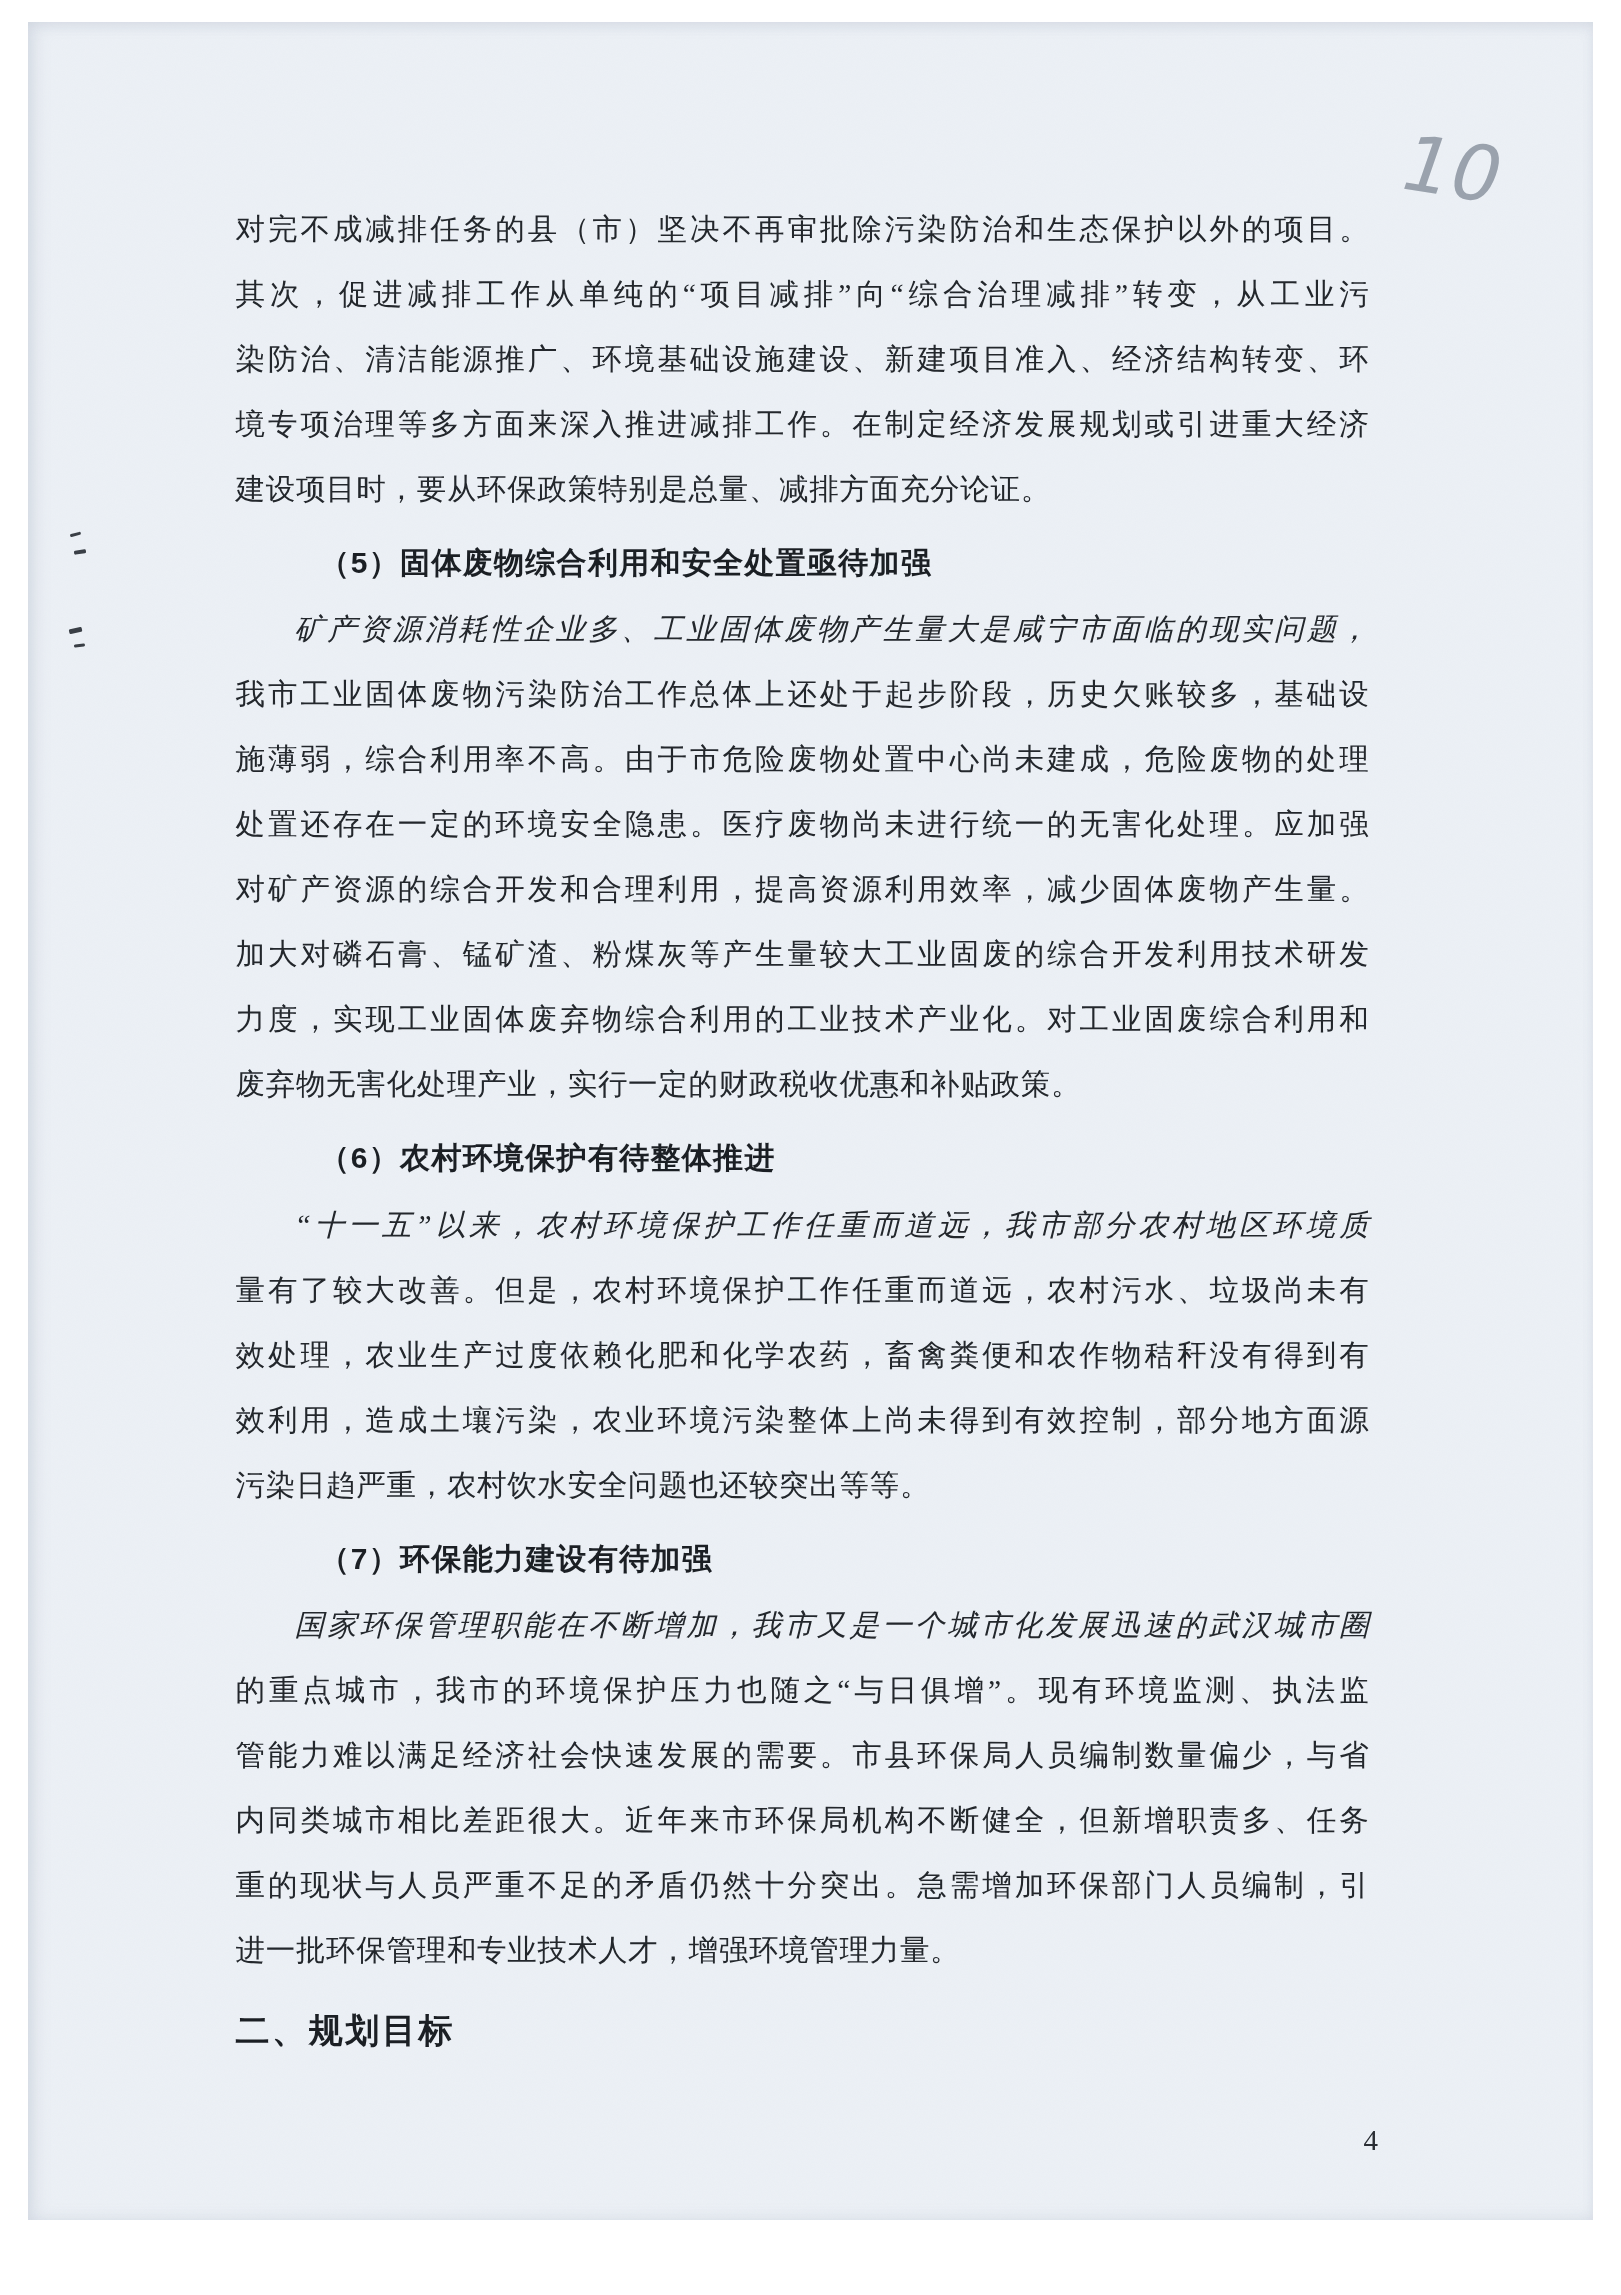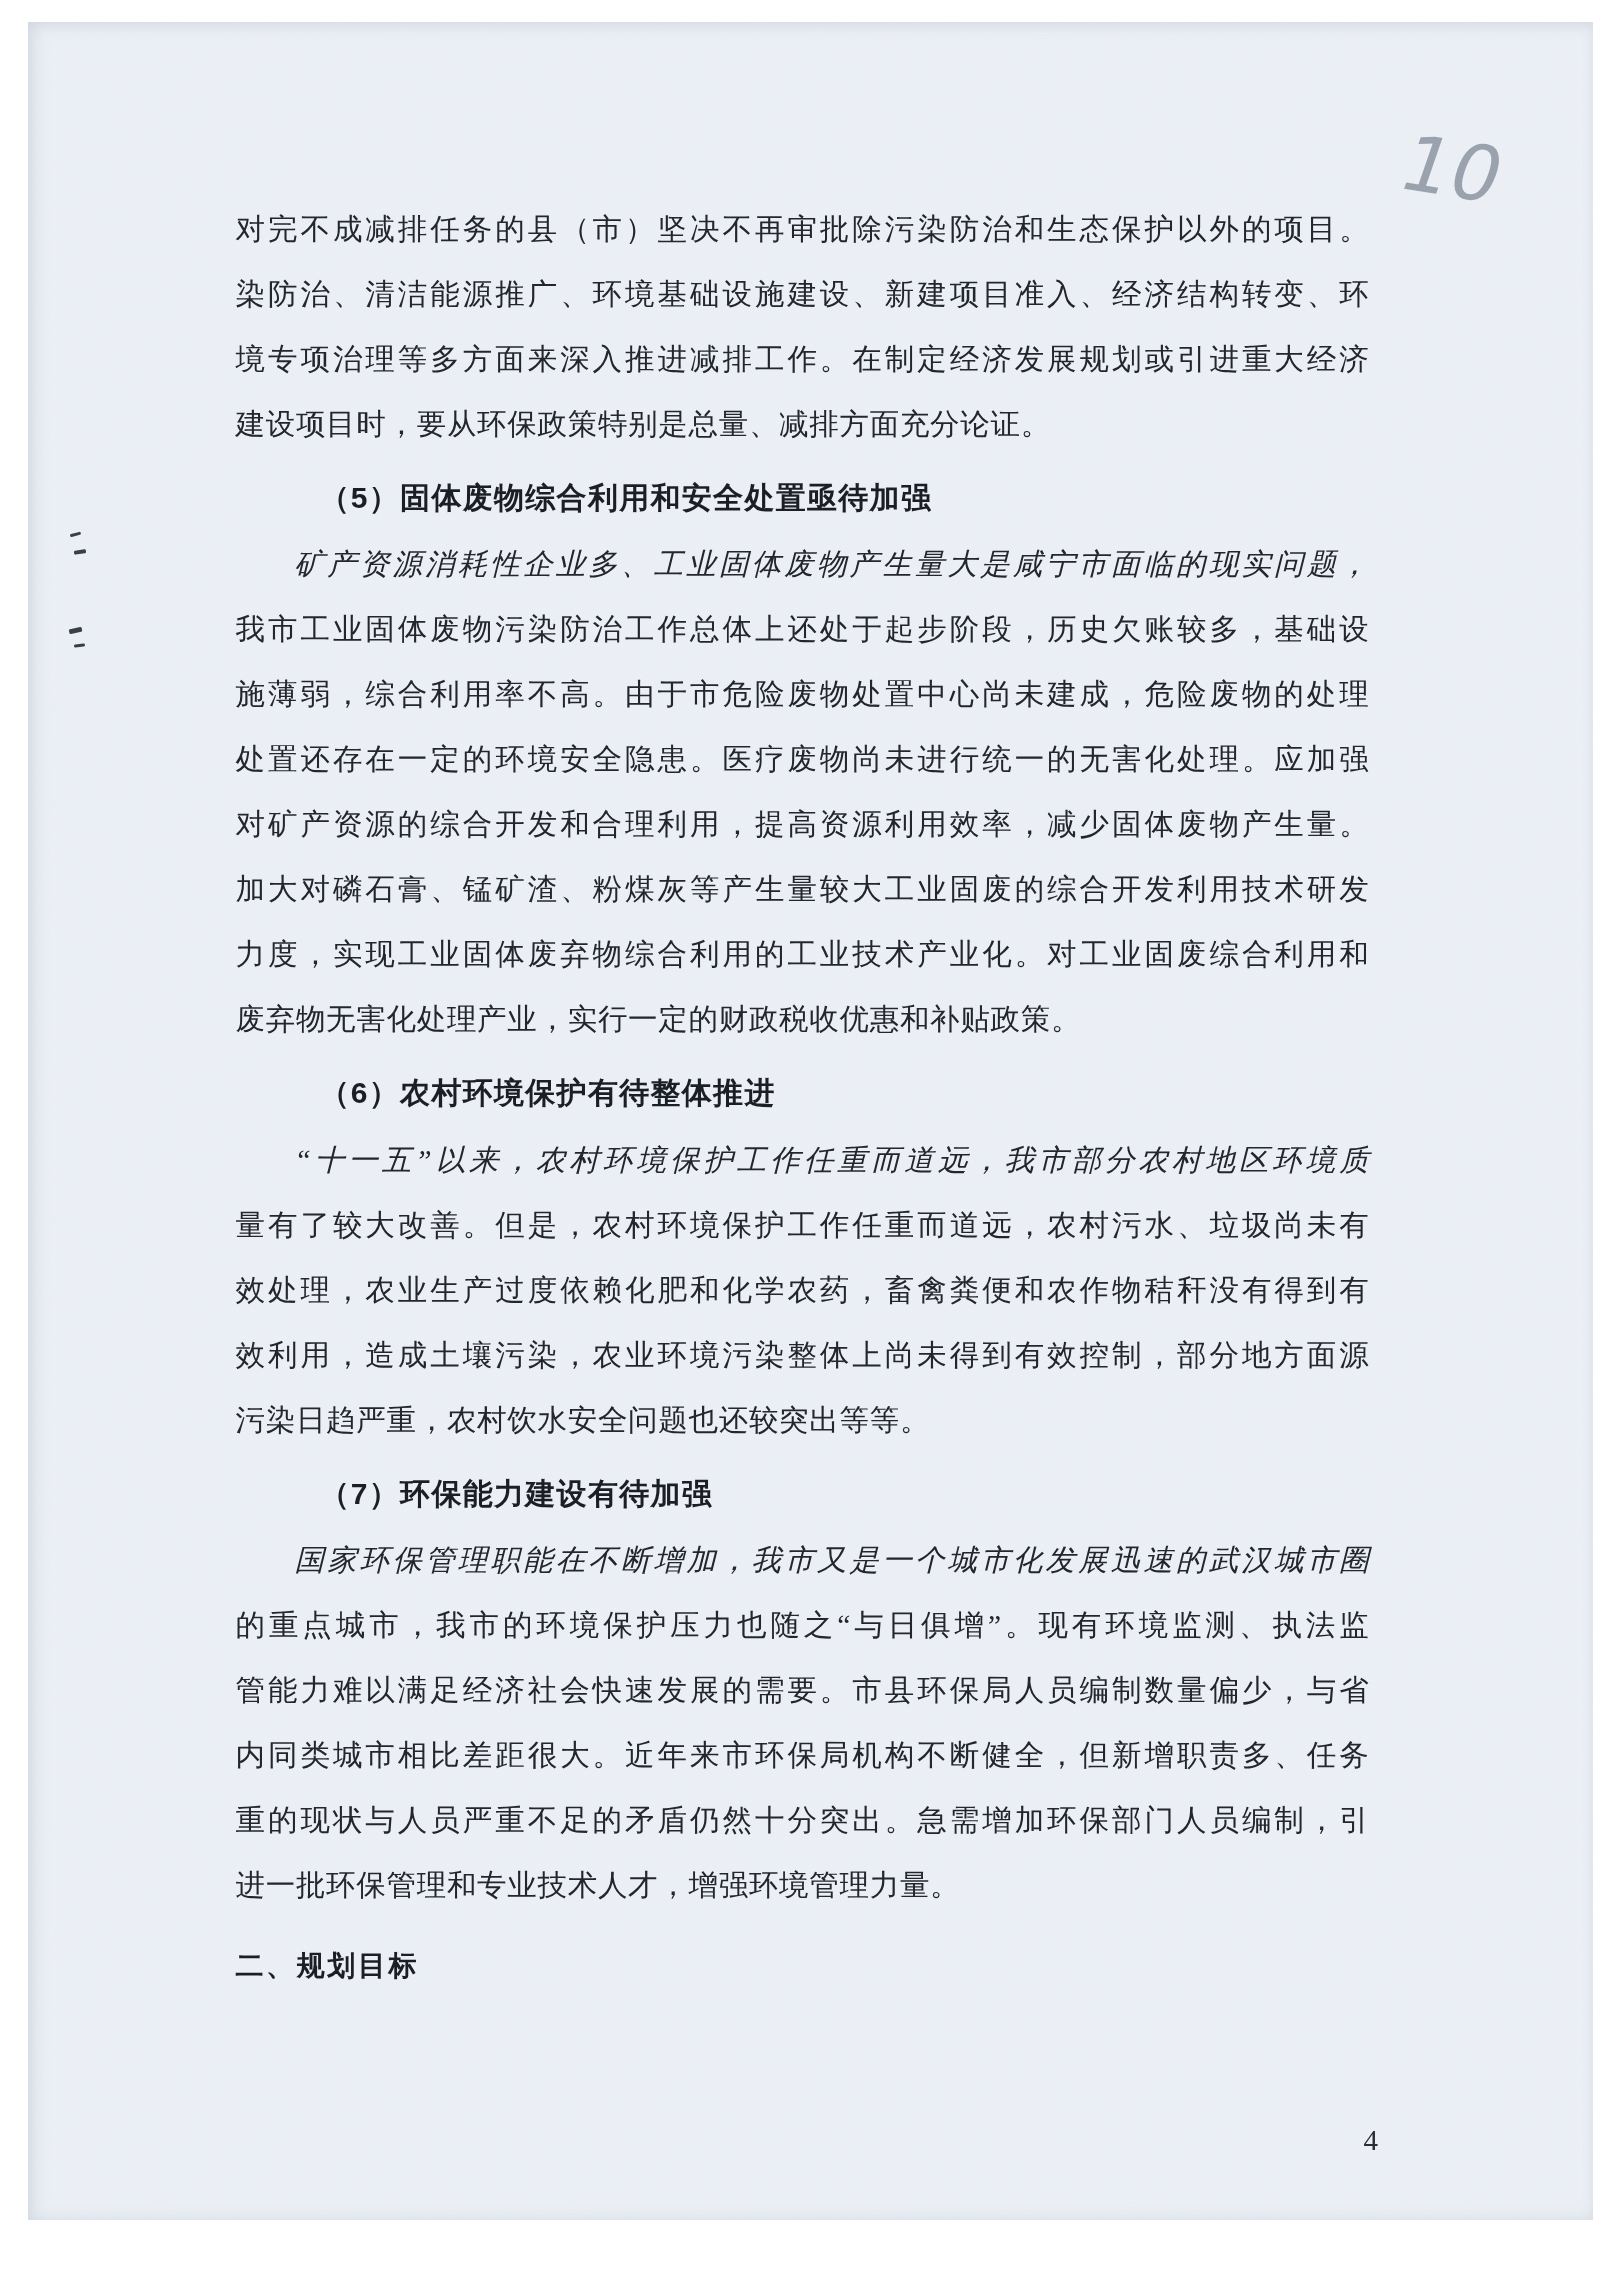--- a/index.html
+++ b/index.html
@@ -28,21 +28,21 @@
   .line.indent{padding-left:59px;font-style:italic;}
   .sec-heading{
     font-family:"Liberation Sans", sans-serif;
     font-size:30px;font-weight:700;color:#1b1f24;
     line-height:65px;height:65px;padding-left:84px;
     letter-spacing:1.3px;margin:7.9px 0 2.6px 0;white-space:nowrap;
   }
   .intro{margin-top:175px;}
   .chapter-heading{
     font-family:"Liberation Sans", sans-serif;
-    font-size:28px;font-weight:700;color:#1b1f24;
+    font-size:34px;font-weight:700;color:#1b1f24;
     line-height:79px;height:79px;margin-top:7.9px;
     letter-spacing:2.6px;white-space:nowrap;
   }
   .handwritten-number{
     position:absolute;left:1375px;top:103px;
     font-family:"DejaVu Sans", sans-serif;
     font-size:77px;color:#9aa2ad;
     transform:rotate(9deg) skewX(-10deg);
     font-weight:400;
   }
@@ -73,20 +73,21 @@
 
   <span class="margin-mark mark-1"></span>
   <span class="margin-mark mark-2"></span>
   <span class="margin-mark mark-3"></span>
   <span class="margin-mark mark-4"></span>
 
   <div class="content">
 
     <div class="para intro">
       <div class="line">对完不成减排任务的县（市）坚决不再审批除污染防治和生态保护以外的项目。</div>
+      <div class="line">其次，促进减排工作从单纯的“项目减排”向“综合治理减排”转变，从工业污</div>
       <div class="line">染防治、清洁能源推广、环境基础设施建设、新建项目准入、经济结构转变、环</div>
       <div class="line">境专项治理等多方面来深入推进减排工作。在制定经济发展规划或引进重大经济</div>
       <div class="line short">建设项目时，要从环保政策特别是总量、减排方面充分论证。</div>
     </div>
 
     <div class="sec-heading">（5）固体废物综合利用和安全处置亟待加强</div>
 
     <div class="para">
       <div class="line indent">矿产资源消耗性企业多、工业固体废物产生量大是咸宁市面临的现实问题，</div>
       <div class="line">我市工业固体废物污染防治工作总体上还处于起步阶段，历史欠账较多，基础设</div>

